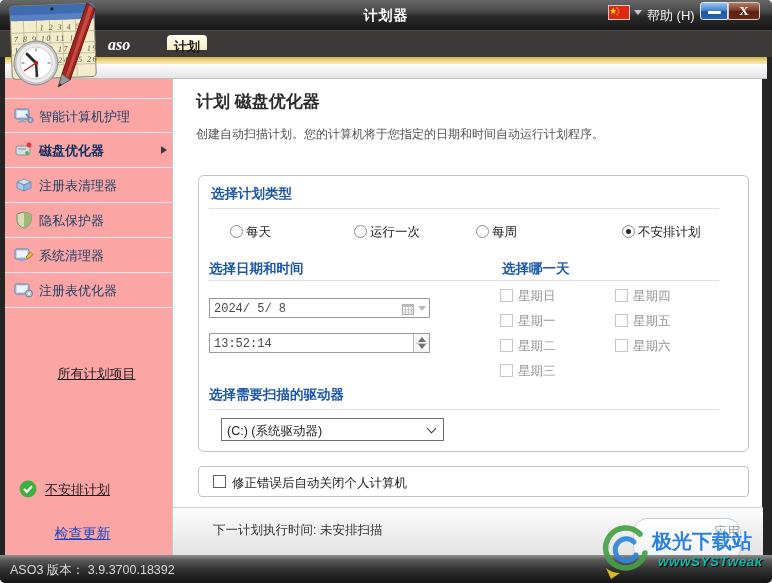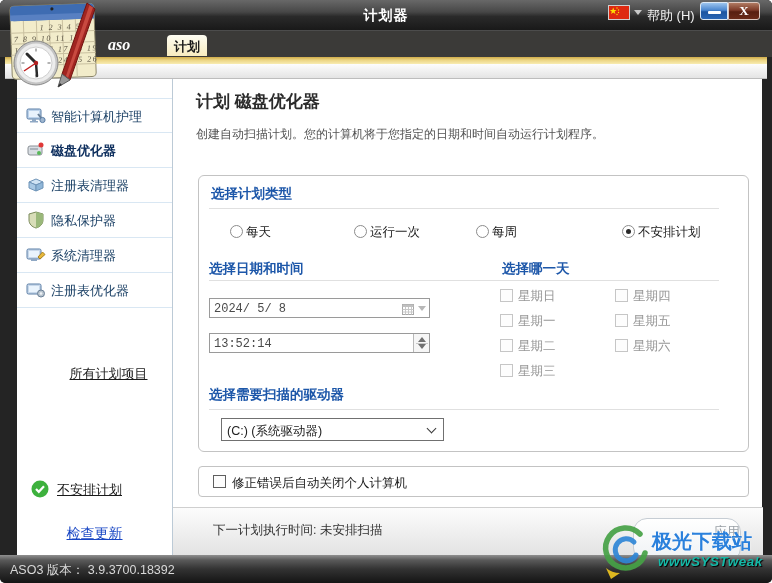--- a/index.html
+++ b/index.html
@@ -18,31 +18,31 @@
   .btn-min { position:absolute; left:700px; top:2px; width:28px; height:18px; border:1px solid #dce8f4; border-radius:3px 0 0 3px;
     background:linear-gradient(180deg,#9cc4ee 0%,#4a86ce 45%,#1d55a0 55%,#2a66b4 100%); }
   .btn-min .dash { position:absolute; left:7px; top:8px; width:13px; height:3px; background:#fff; border-radius:1px; }
   .btn-close { position:absolute; left:728px; top:2px; width:32px; height:18px; border:1px solid #dcc8c0; border-radius:0 3px 3px 0;
     background:linear-gradient(180deg,#b07a62 0%,#7c3a28 45%,#581f10 55%,#6a2a18 100%);
     color:#fff; font-size:13px; font-weight:bold; text-align:center; line-height:16px; font-family:"Liberation Serif","DejaVu Serif",serif; }
 
   
   .tabrow { position:absolute; left:0; top:30px; width:772px; height:27px; background:#3b3a38; border-top:1px solid #4c4c4c; }
   .aso-label { position:absolute; left:108px; top:5px; color:#fff; font-size:16px; font-weight:bold; font-style:italic; font-family:"Liberation Serif","DejaVu Serif",serif; }
-  .tab-active { position:absolute; left:167px; top:4px; width:40px; height:21px; background:linear-gradient(180deg,#fefdf2,#f8ecc0);
+  .tab-active { position:absolute; left:167px; top:4px; width:40px; height:15px; background:linear-gradient(180deg,#fefdf2,#f8ecc0);
     border-radius:4px 4px 0 0; color:#1a1a1a; font-size:13px; font-weight:bold; text-align:center; line-height:23px; }
 
   
   .goldband { position:absolute; left:5px; top:57px; width:762px; height:7px;
     background:linear-gradient(180deg,#cfab4a 0%,#ecd584 45%,#f8ecb2 100%); }
   .substrip { position:absolute; left:5px; top:64px; width:762px; height:15px;
     background:linear-gradient(180deg,#fdfdfd,#e4e4e4); border-bottom:1px solid #bdbdbd; }
 
   
-  .sidebar { position:absolute; left:17px; top:79px; width:167px; height:476px; background:#ffffff; }
+  .sidebar { position:absolute; left:5px; top:79px; width:167px; height:476px; background:#fca5a5; }
   .main { position:absolute; left:172px; top:79px; width:590px; height:476px; background:#ffffff; border-left:1px solid #bccad6; }
 
   
   .side-item { position:absolute; left:0; width:167px; height:35px; border-bottom:1px solid #d9e7f3; cursor:pointer; }
   .side-item .icon { position:absolute; left:9px; top:7px; width:20px; height:20px; }
   .side-item .lbl { position:absolute; left:34px; top:9px; font-size:13px; color:#1c4166; }
   .side-item.active .lbl { font-weight:bold; color:#0e2f5e; }
   .side-item .arrow { position:absolute; right:5px; top:13px; width:0; height:0; border-top:4px solid transparent; border-bottom:4px solid transparent; border-left:6px solid #3a3a3a; }
   .side-link-all { position:absolute; left:8px; top:286px; width:167px; text-align:center; font-size:13px; color:#1a1a1a; text-decoration:underline; cursor:pointer; }
   .registered { position:absolute; left:14px; top:401px; height:18px; cursor:pointer; }

